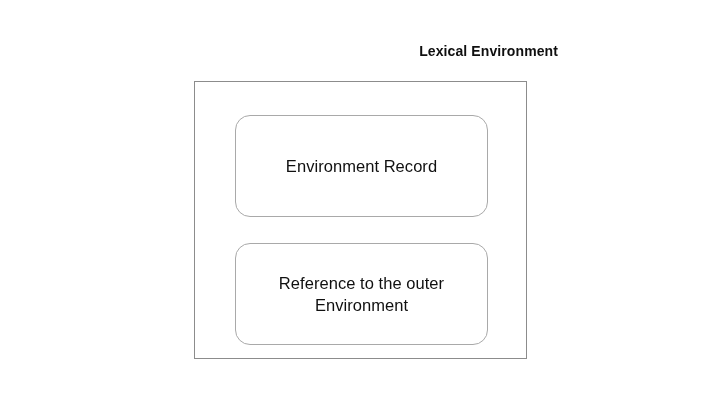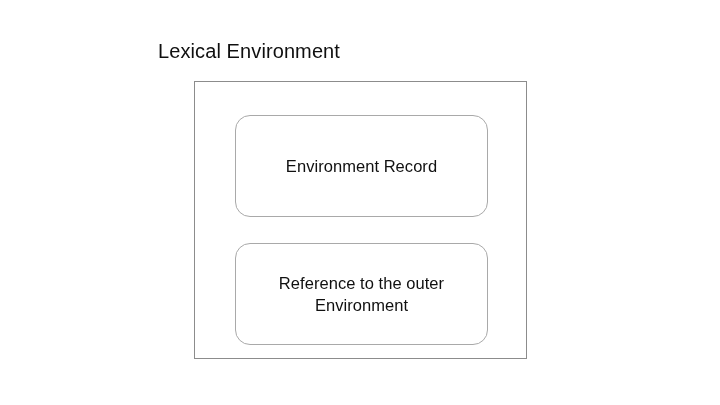--- a/index.html
+++ b/index.html
@@ -17,23 +17,23 @@
     position: relative;
     width: 720px;
     height: 405px;
     background: #ffffff;
   }
   .diagram-title {
     position: absolute;
     left: 158px;
     top: 39px;
     width: 400px;
-    text-align: left;
-    font-size: 20px;
-    font-weight: normal;
+    text-align: right;
+    font-size: 14px;
+    font-weight: bold;
     color: #0f0f0f;
     letter-spacing: 0.1px;
     line-height: 24px;
     white-space: nowrap;
   }
   .outer-container {
     position: absolute;
     left: 194px;
     top: 81px;
     width: 333px;

